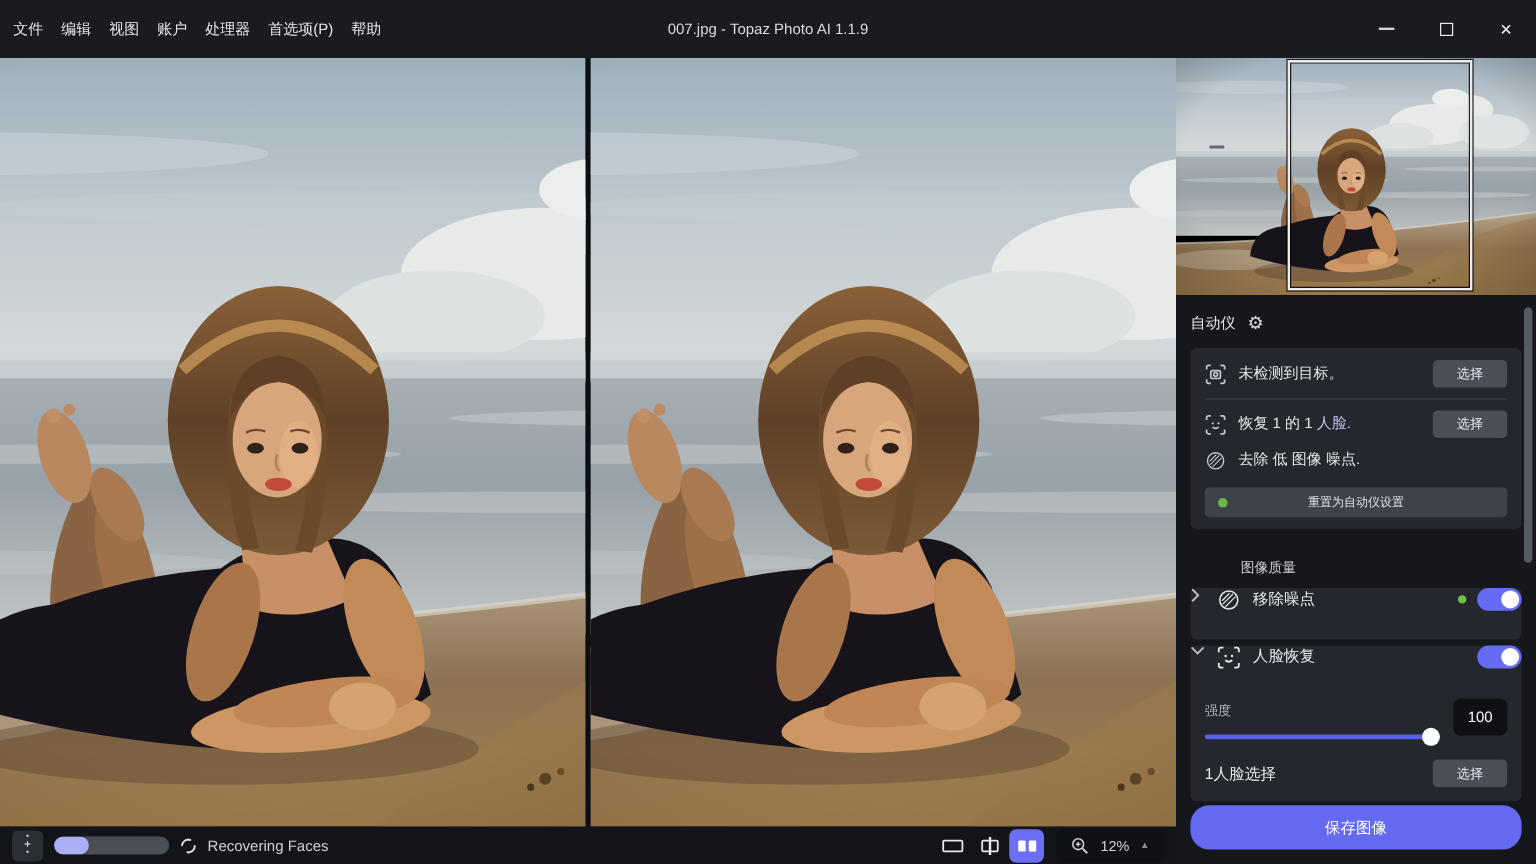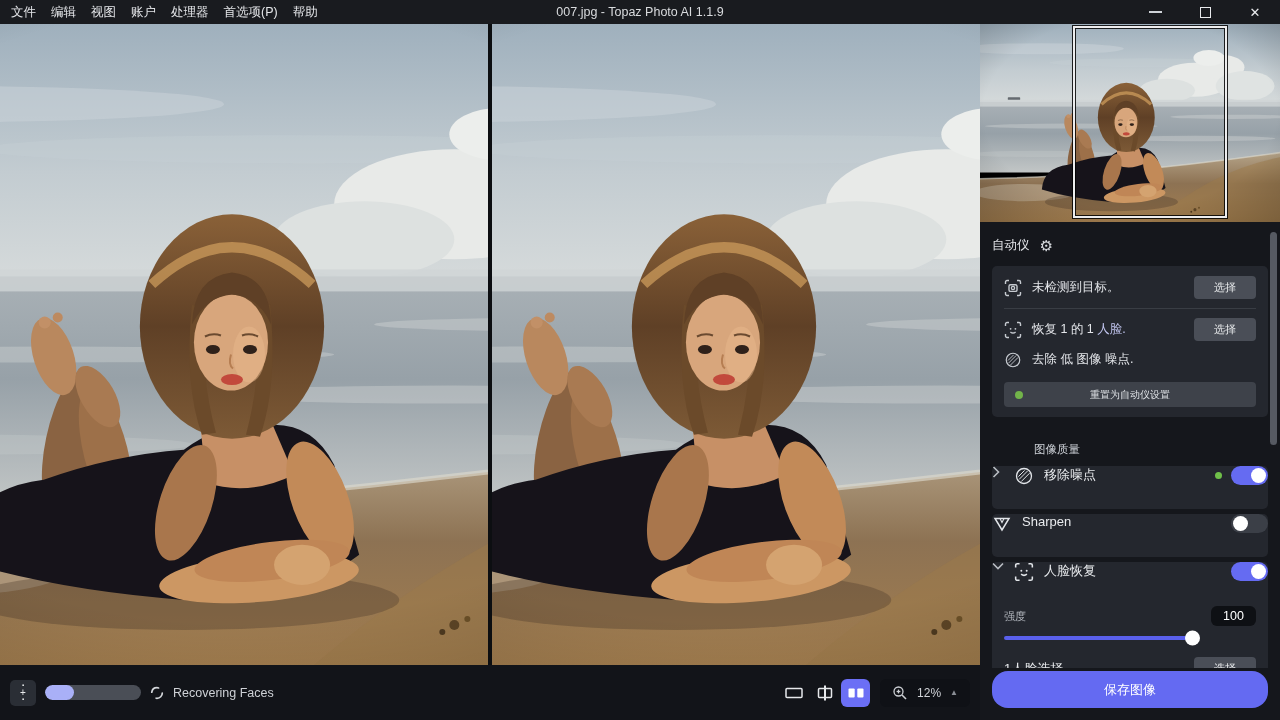--- a/index.html
+++ b/index.html
@@ -2,21 +2,21 @@
 <html><head>
 <meta charset="utf-8">
 <style>
   * { margin:0; padding:0; box-sizing:border-box; }
   html,body { background:#000; }
   body { font-family:"Liberation Sans", sans-serif; }
 
   .window { width:1280px; height:720px; background:#101216; display:flex; flex-direction:column; overflow:hidden; }
 
   
-  .titlebar { height:24px; background:#191b1f; display:flex; align-items:center; color:#e4e6e9; font-size:12.5px; flex:none; position:relative; }
+  .titlebar { height:48px; background:#191b1f; display:flex; align-items:center; color:#e4e6e9; font-size:12.5px; flex:none; position:relative; }
   .menus { display:flex; gap:15px; padding-left:11px; }
   .menu-item { cursor:default; }
   .win-title { position:absolute; left:50%; transform:translateX(-50%); color:#d9dbde; }
   .win-controls { margin-left:auto; display:flex; height:100%; }
   .win-btn { width:50px; height:100%; display:flex; align-items:center; justify-content:center; color:#e8eaec; }
   .min-glyph { width:13px; height:2px; background:#cfd3d8; }
   .max-glyph { width:11px; height:11px; border:1.4px solid #e8eaec; }
   .close-glyph { font-size:13px; line-height:1; }
 
   
@@ -76,21 +76,21 @@
   .toggle.on { background:#656bf2; }
   .toggle.on .knob { left:20px; }
 
   .face-body { padding:1px 12px 12px; }
   .strength { display:flex; align-items:flex-start; }
   .s-left { flex:1; padding-top:3px; }
   .s-label { font-size:11px; color:#b4b8bf; margin-bottom:12px; }
   .slider { height:4px; background:#22252b; position:relative; border-radius:2px; }
   .slider-fill { position:absolute; left:0; top:0; height:100%; width:100%; background:#5a60ec; border-radius:2px; }
   .slider-thumb { position:absolute; right:-2px; top:50%; transform:translateY(-50%); width:15px; height:15px; background:#fff; border-radius:50%; }
-  .s-value { width:45px; height:20px; background:#0e1014; border-radius:6px; color:#fff; font-size:12.5px; display:flex; align-items:center; justify-content:center; margin-left:13px; flex:none; }
+  .s-value { width:45px; height:31px; background:#0e1014; border-radius:6px; color:#fff; font-size:12.5px; display:flex; align-items:center; justify-content:center; margin-left:13px; flex:none; }
   .face-select { display:flex; align-items:center; margin-top:17px; }
   .fs-label { font-size:13px; color:#e9ebee; }
 
   .scroll-thumb { position:absolute; right:3px; top:10px; width:7px; height:213px; background:#565a62; border-radius:4px; }
 
   .savebar { height:52px; padding:3px 12px 0; flex:none; }
   .save-btn { width:100%; height:37px; background:#646af2; border:none; border-radius:16px; color:#fff; font-size:13px; }
 </style>
 </head>
 <body>
@@ -348,36 +348,20 @@
             <span class="q-label">移除噪点</span>
             <span class="q-right">
               <span class="dot"></span>
               <span class="toggle on">
                   <span class="knob"></span>
                 </span>
             </span>
           </div>
         </div>
 
-        <div class="q-card">
-          <div class="q-head">
-            <span class="q-icon">
-              <svg viewBox="0 0 20 20" fill="none" stroke="currentColor" stroke-width="1.5">
-                <path d="M3,4.5 h14 l-7,11.5 z"></path>
-                  <path d="M8,4.5 l2,4 2,-4" stroke-width="1.1"></path>
-              </svg>
-            </span>
-            <span class="q-label">Sharpen</span>
-            <span class="q-right">
-              <span class="toggle">
-                  <span class="knob"></span>
-                </span>
-            </span>
-          </div>
-        </div>
 
         <div class="q-card">
           <div class="q-head">
             <span class="chev">
               <svg width="12" height="8" viewBox="0 0 12 8">
                   <path d="M1,1.5 L6,6.5 L11,1.5" stroke="currentColor" stroke-width="1.6" fill="none"></path>
                 </svg>
             </span>
             <span class="q-icon">
               <svg viewBox="0 0 18 18" fill="none" stroke="currentColor" stroke-width="1.4">

